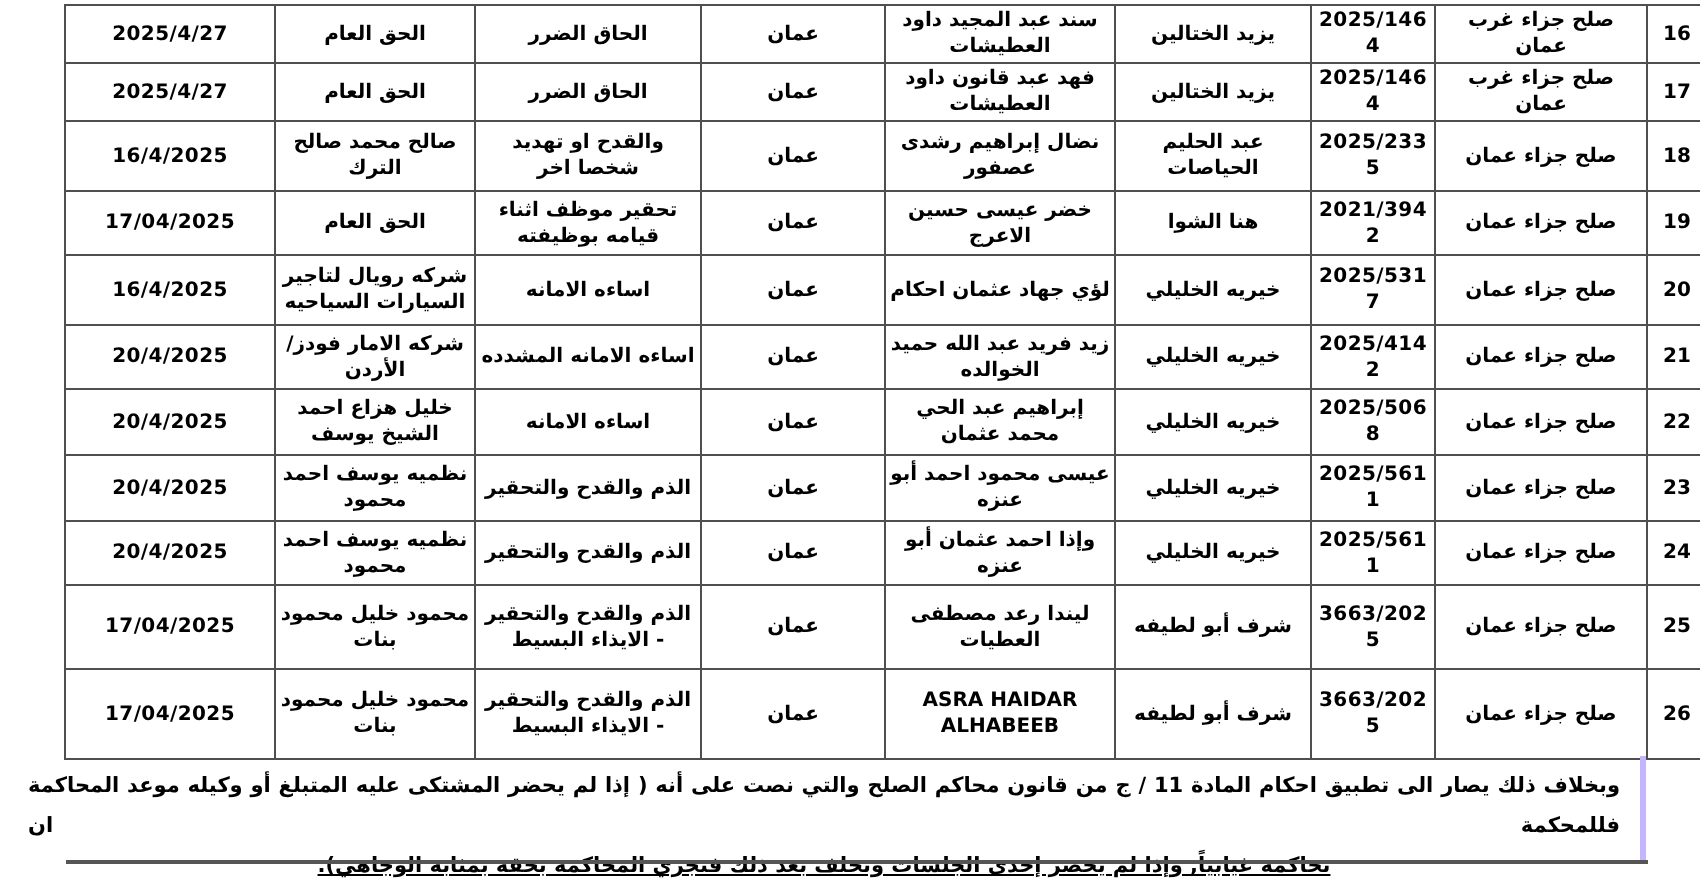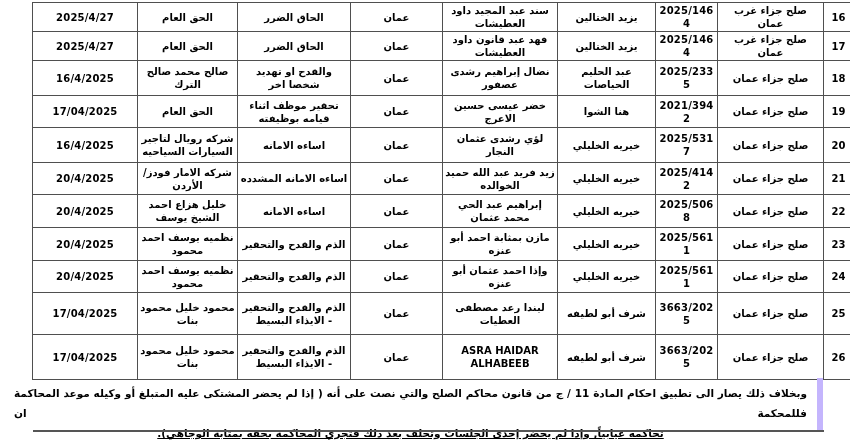--- a/index.html
+++ b/index.html
@@ -41,21 +41,21 @@
   tbody tr:nth-child(7){height:33px;}
   tbody tr:nth-child(8){height:33px;}
   tbody tr:nth-child(9){height:32px;}
   tbody tr:nth-child(10){height:42px;}
   tbody tr:nth-child(11){height:45px;}
   .footer-note{
     position:absolute;
     top:378px;left:0;
     width:823px;height:52px;
     box-sizing:border-box;
-    border-right:6px solid #c4b5fd;
+    border-right:3px solid #c4b5fd;
     direction:rtl;
     font-weight:bold;
     font-size:10.5px;
     line-height:20px;
     padding:5px 10px 0 14px;
   }
   .footer-note .jline{text-align:justify;text-align-last:justify;white-space:normal;}
   .footer-note .cline{text-align:center;text-decoration:underline;}
   .next-section-line{
     position:absolute;
@@ -124,21 +124,21 @@
     <td class="c-city">عمان</td>
     <td class="c-charge">تحقير موظف اثناء قيامه بوظيفته</td>
     <td class="c-complainant">الحق العام</td>
     <td class="c-date ltr-num">17/04/2025</td>
   </tr>
         <tr>
     <td class="c-rownum">20</td>
     <td class="c-court">صلح جزاء عمان</td>
     <td class="c-case ltr-num">2025/5317</td>
     <td class="c-plaintiff">خيريه الخليلي</td>
-    <td class="c-defendant">لؤي رشدى عثمان النجار</td>
+    <td class="c-defendant">لؤي جهاد عثمان احكام</td>
     <td class="c-city">عمان</td>
     <td class="c-charge">اساءه الامانه</td>
     <td class="c-complainant">شركه رويال لتاجير السيارات السياحيه</td>
     <td class="c-date ltr-num">16/4/2025</td>
   </tr>
         <tr>
     <td class="c-rownum">21</td>
     <td class="c-court">صلح جزاء عمان</td>
     <td class="c-case ltr-num">2025/4142</td>
     <td class="c-plaintiff">خيريه الخليلي</td>
@@ -157,21 +157,21 @@
     <td class="c-city">عمان</td>
     <td class="c-charge">اساءه الامانه</td>
     <td class="c-complainant">خليل هزاع احمد الشيخ يوسف</td>
     <td class="c-date ltr-num">20/4/2025</td>
   </tr>
         <tr>
     <td class="c-rownum">23</td>
     <td class="c-court">صلح جزاء عمان</td>
     <td class="c-case ltr-num">2025/5611</td>
     <td class="c-plaintiff">خيريه الخليلي</td>
-    <td class="c-defendant">مازن بمثابة احمد أبو عنزه</td>
+    <td class="c-defendant">عيسى محمود احمد أبو عنزه</td>
     <td class="c-city">عمان</td>
     <td class="c-charge">الذم والقدح والتحقير</td>
     <td class="c-complainant">نظميه يوسف احمد محمود</td>
     <td class="c-date ltr-num">20/4/2025</td>
   </tr>
         <tr>
     <td class="c-rownum">24</td>
     <td class="c-court">صلح جزاء عمان</td>
     <td class="c-case ltr-num">2025/5611</td>
     <td class="c-plaintiff">خيريه الخليلي</td>

